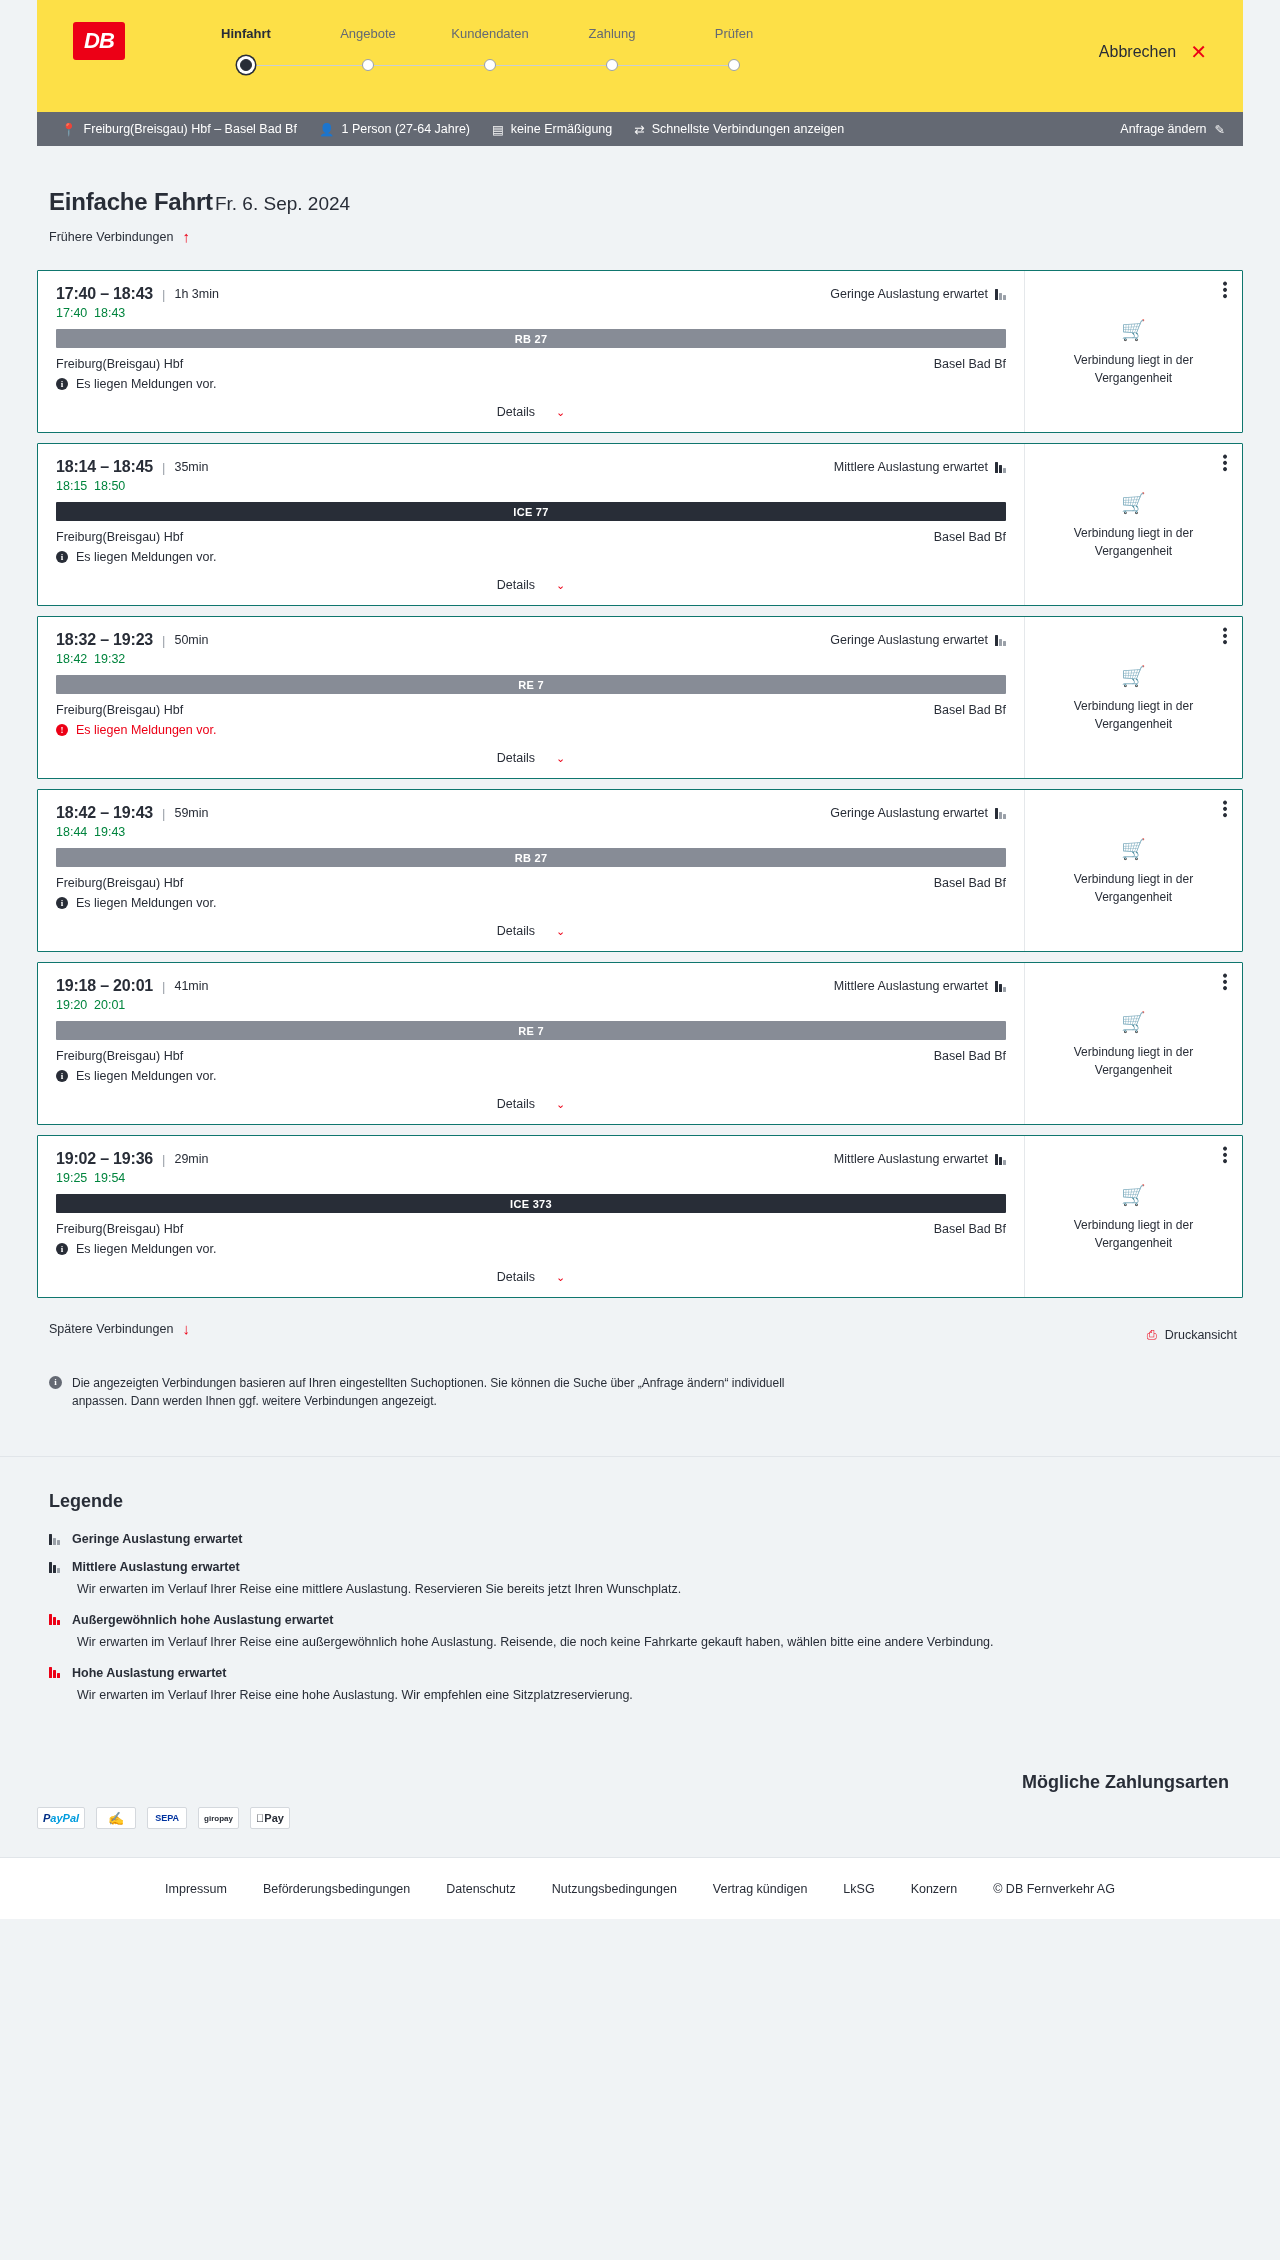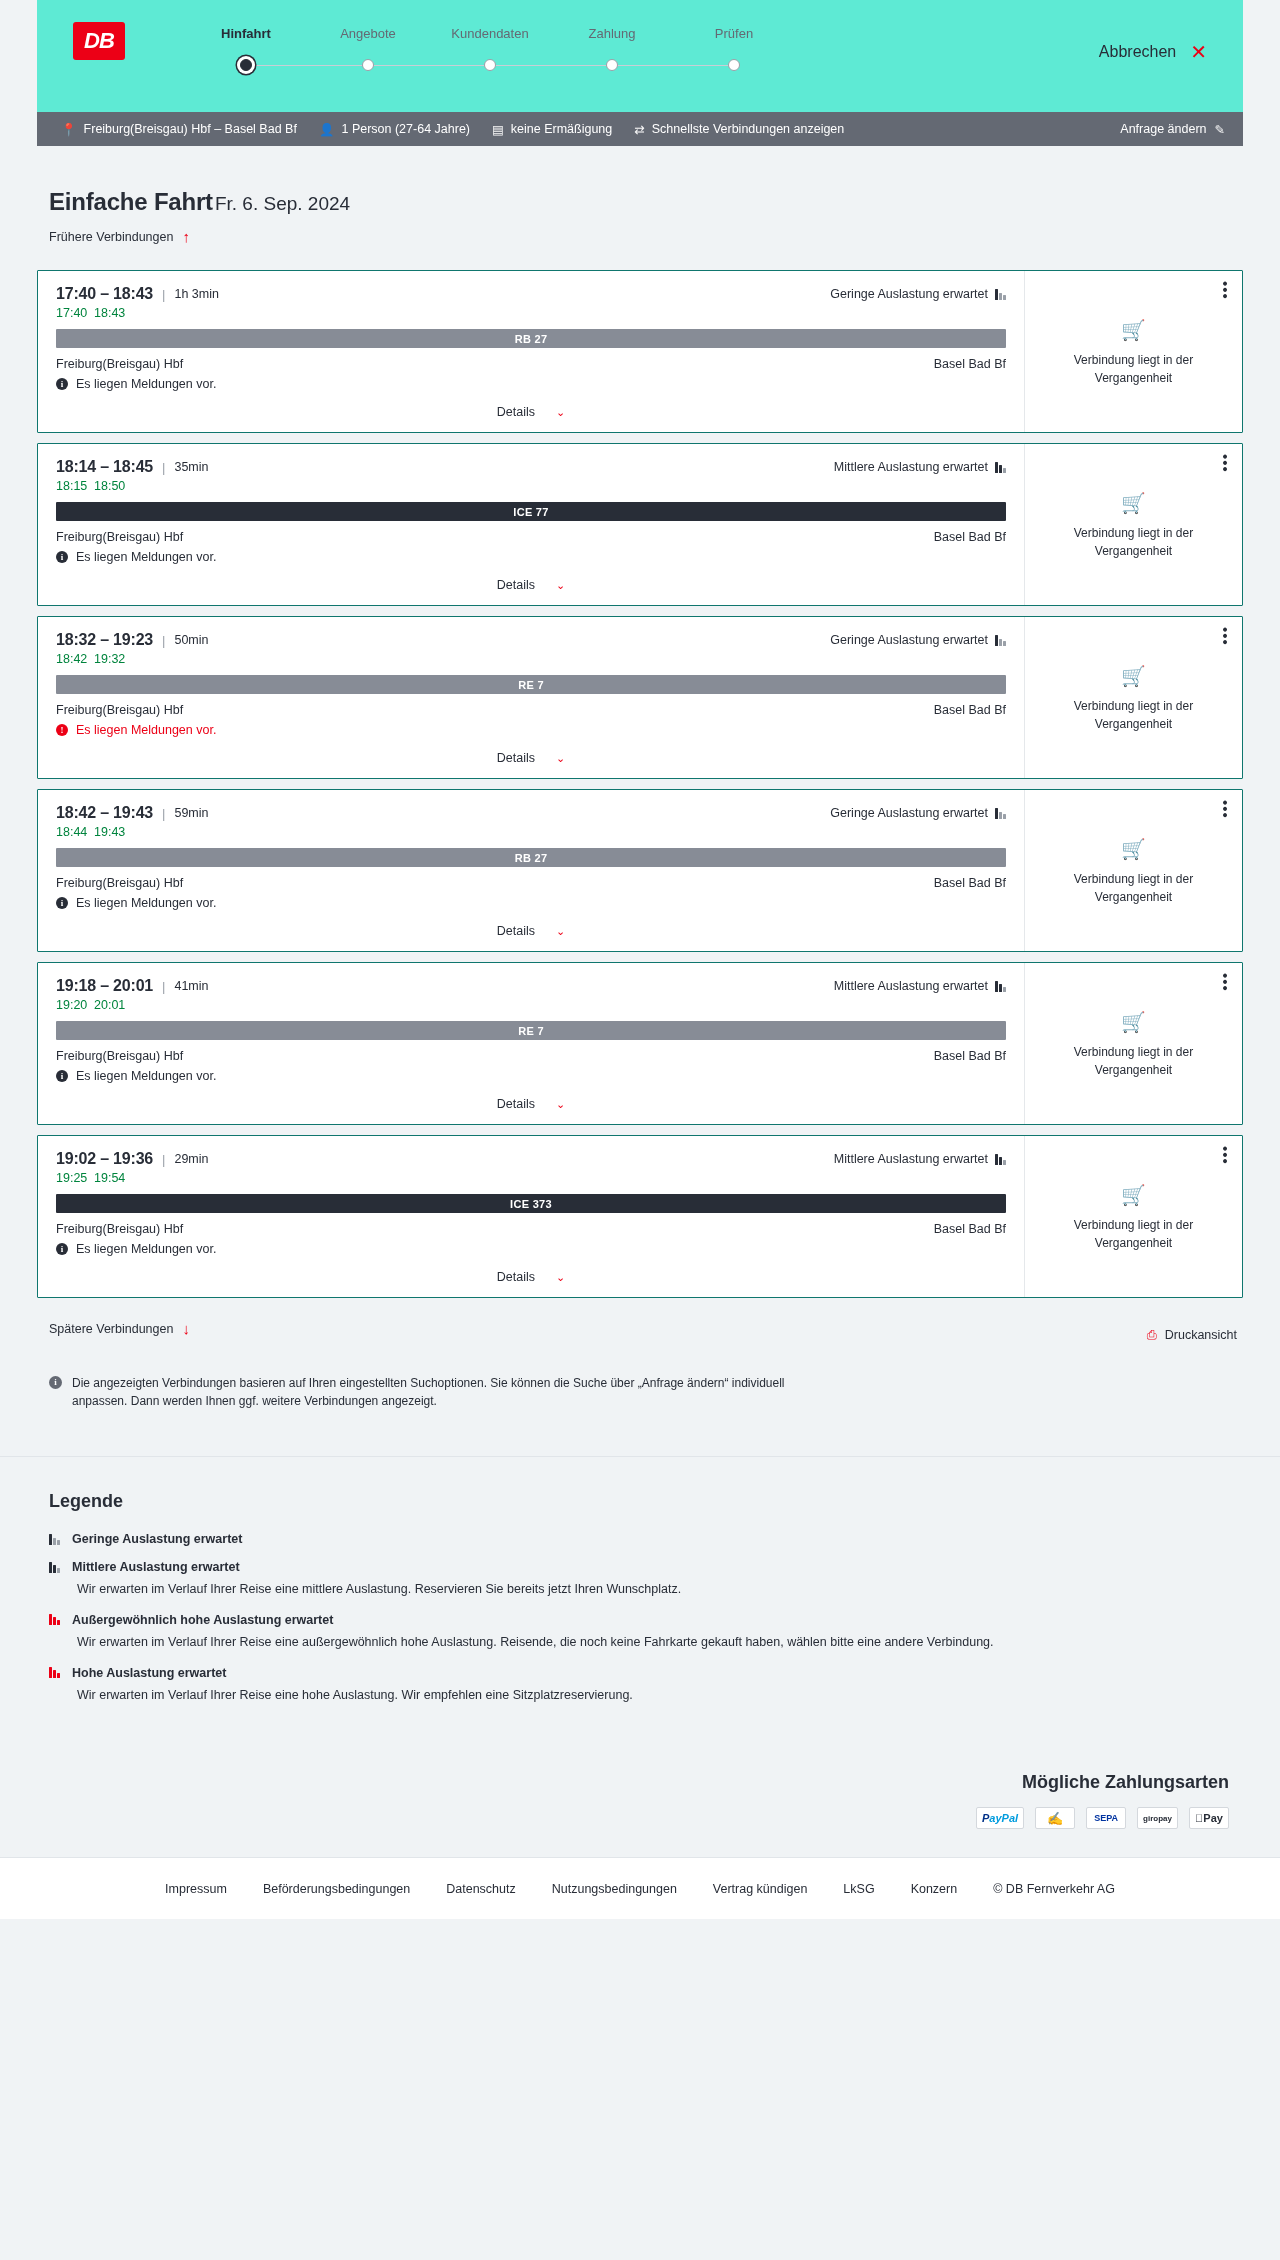--- a/index.html
+++ b/index.html
@@ -9,21 +9,21 @@
     background:#f0f3f5;
     font-family:"Liberation Sans", sans-serif;
     font-size:13px;
     color:#282d37;
     -webkit-font-smoothing:antialiased;
   }
   .page { width:1280px; margin:0 auto; position:relative; }
 
   
   .header {
-    background:#5eead4;
+    background:#fde047;
     margin:0 37px;
     height:112px;
     display:flex;
     align-items:flex-start;
     position:relative;
   }
   .db-logo {
     width:52px;height:38px;background:#ec0016;border-radius:3px;
     margin:22px 0 0 36px;
     display:flex;align-items:center;justify-content:center;
@@ -163,21 +163,21 @@
   
   .legend-sec { background:#f0f3f5; border-top:1px solid #e1e5e9; padding:34px 37px 40px 49px; }
   .legend-title { font-size:18px; font-weight:bold; margin-bottom:20px; }
   .legend-item { margin-bottom:14px; }
   .legend-head { display:flex; align-items:center; gap:12px; font-size:12.5px; font-weight:bold; }
   .legend-desc { font-size:12.5px; margin:6px 0 0 28px; line-height:1.5; }
 
   
   .pay-sec { background:#f0f3f5; padding:14px 37px 28px; text-align:right; }
   .pay-title { font-size:18px; font-weight:bold; margin-bottom:14px; padding-right:14px;}
-  .pay-row { display:flex; justify-content:flex-end; align-items:center; gap:11px; padding-right:14px;}
+  .pay-row { display:flex; justify-content:flex-start; align-items:center; gap:11px; padding-right:14px;}
   .pay-badge {
     height:22px; min-width:40px; border:1px solid #d4d8dd; background:#fff;
     border-radius:2px; display:flex; align-items:center; justify-content:center;
     font-size:9px; font-weight:bold; padding:0 5px; color:#282d37;
   }
   .pay-paypal { color:#003087; font-style:italic; font-size:11px; }
   .pay-paypal b { color:#009cde; }
 
   
   .botnav {

